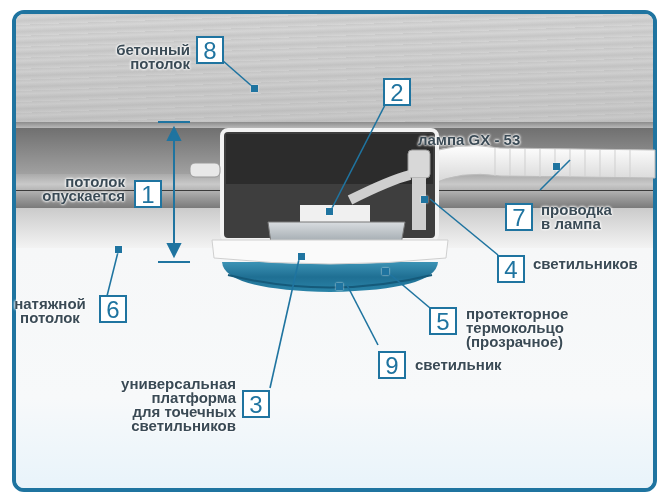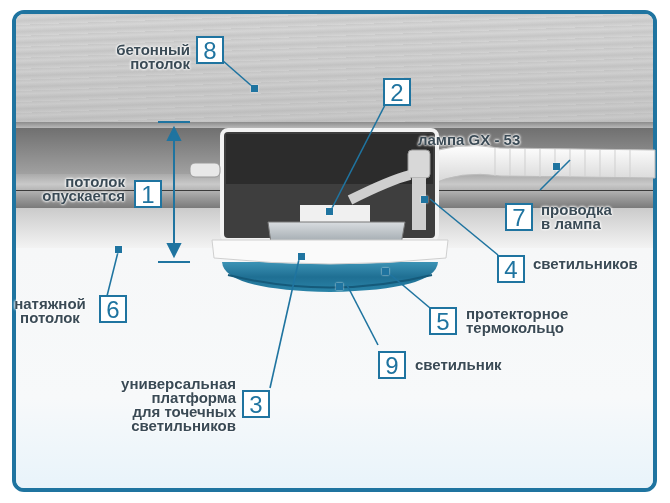--- a/index.html
+++ b/index.html
@@ -148,20 +148,21 @@
 
 <div class="box" style="left:99px;top:295px;">6</div>
 <div class="label right" style="left:10px;top:297px;width:80px;text-align:center;">
   <div>натяжной</div>
   <div>потолок</div>
 </div>
 
 <div class="box" style="left:429px;top:307px;">5</div>
 <div class="label" style="left:466px;top:307px;width:190px;">
   <div>протекторное термокольцо</div>
+  <div>(прозрачное)</div>
 </div>
 
 <div class="box" style="left:378px;top:351px;">9</div>
 <div class="label" style="left:415px;top:358px;width:100px;">
   <div>светильник</div>
 </div>
 
 <div class="box" style="left:242px;top:390px;">3</div>
 <div class="label right" style="left:120px;top:377px;width:116px;">
   <div>универсальная</div>

